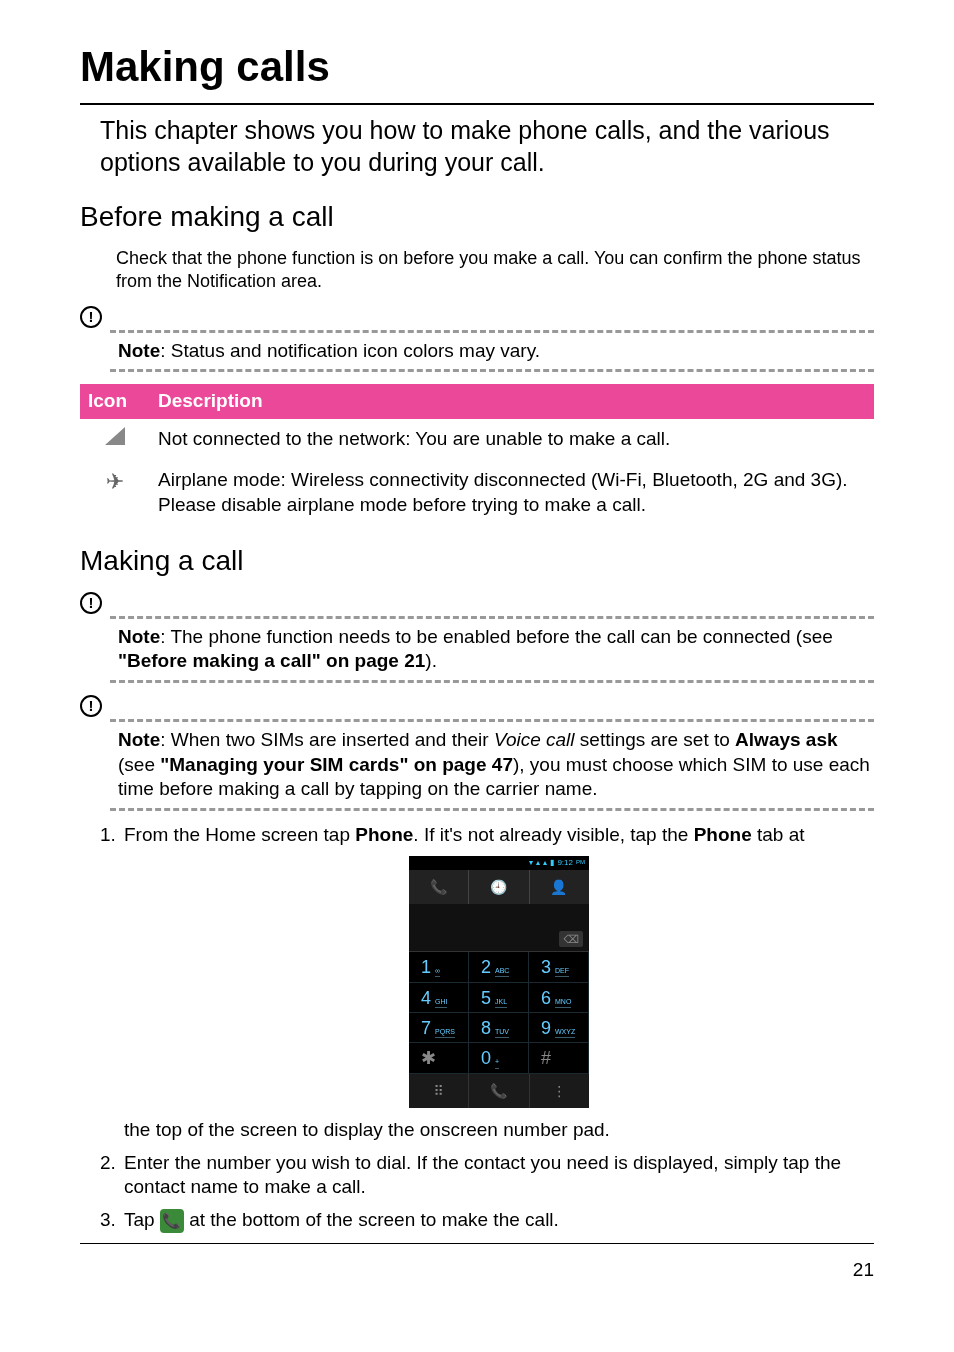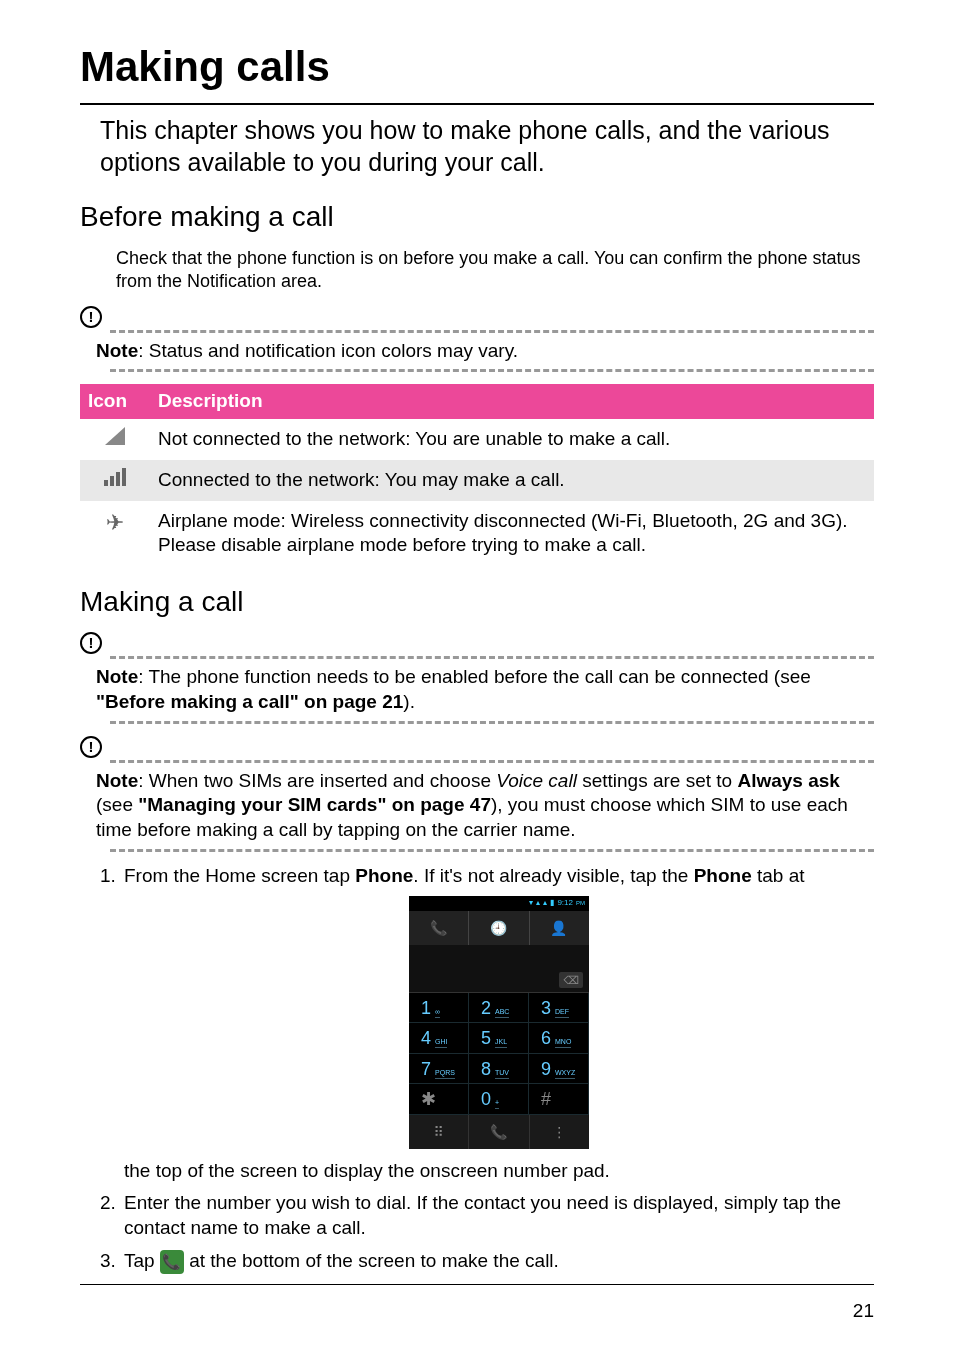--- a/index.html
+++ b/index.html
@@ -55,21 +55,21 @@
     .dashed-line {
       border-top: 3px dashed #999;
       margin: 2px 0 6px 30px;
     }
     .dashed-line-bottom {
       border-top: 3px dashed #999;
       margin: 6px 0 2px 30px;
     }
     .note-content {
       font-size: 19px;
-      margin-left: 16px;
+      margin-left: 38px;
     }
     .icon-table {
       width: 100%;
       margin-bottom: 18px;
       font-size: 19px;
     }
     .table-header {
       background: #ec4899;
       color: #fff;
       font-weight: bold;
@@ -184,31 +184,20 @@
 <table class="icon-table" cellspacing="0">
   <tbody>
       <tr class="table-header">
     <td>Icon</td>
     <td>Description</td>
   </tr>
   <tr class="table-row">
     <td class="icon-cell"><span class="signal-icon-empty"></span></td>
     <td>Not connected to the network: You are unable to make a call.</td>
   </tr>
-  <tr class="table-row alt-row">
-    <td class="icon-cell">
-      <span class="signal-bars">
-        <div style="height:6px;"></div>
-            <div style="height:10px;"></div>
-            <div style="height:14px;"></div>
-            <div style="height:18px;"></div>
-      </span>
-    </td>
-    <td>Connected to the network: You may make a call.</td>
-  </tr>
   <tr class="table-row">
     <td class="icon-cell"><span class="airplane-icon">✈</span></td>
     <td>Airplane mode: Wireless connectivity disconnected (Wi-Fi, Bluetooth, 2G and 3G). Please disable airplane mode before trying to make a call.</td>
   </tr>
 </tbody>
   </table>
 
 <h2 class="section-title">Making a call</h2>
 
 <div class="note-block">
@@ -217,21 +206,21 @@
   <div class="note-content">
     <span class="bold">Note</span><span>: The phone function needs to be enabled before the call can be connected (see </span><span class="bold">"Before making a call" on page 21</span><span>).</span>
   </div>
   <div class="dashed-line-bottom"></div>
 </div>
 
 <div class="note-block">
   <span class="note-icon">!</span>
   <div class="dashed-line"></div>
   <div class="note-content">
-    <span class="bold">Note</span><span>: When two SIMs are inserted and choose </span><span class="italic">Voice call</span><span> settings are set to </span><span class="bold">Always ask</span><span> (see </span><span class="bold">"Managing your SIM cards" on page 47</span><span>), you must choose which SIM to use each time before making a call by tapping on the carrier name.</span>
+    <span class="bold">Note</span><span>: When two SIMs are inserted and their </span><span class="italic">Voice call</span><span> settings are set to </span><span class="bold">Always ask</span><span> (see </span><span class="bold">"Managing your SIM cards" on page 47</span><span>), you must choose which SIM to use each time before making a call by tapping on the carrier name.</span>
   </div>
   <div class="dashed-line-bottom"></div>
 </div>
 
 <div class="ol-item">
   <div class="ol-num">1.</div>
   <div class="ol-content">
     <span>From the Home screen tap </span><span class="bold">Phone</span><span>. If it's not already visible, tap the </span><span class="bold">Phone</span><span> tab at </span>
     <div class="phone-screen">
       <div class="status-bar">

